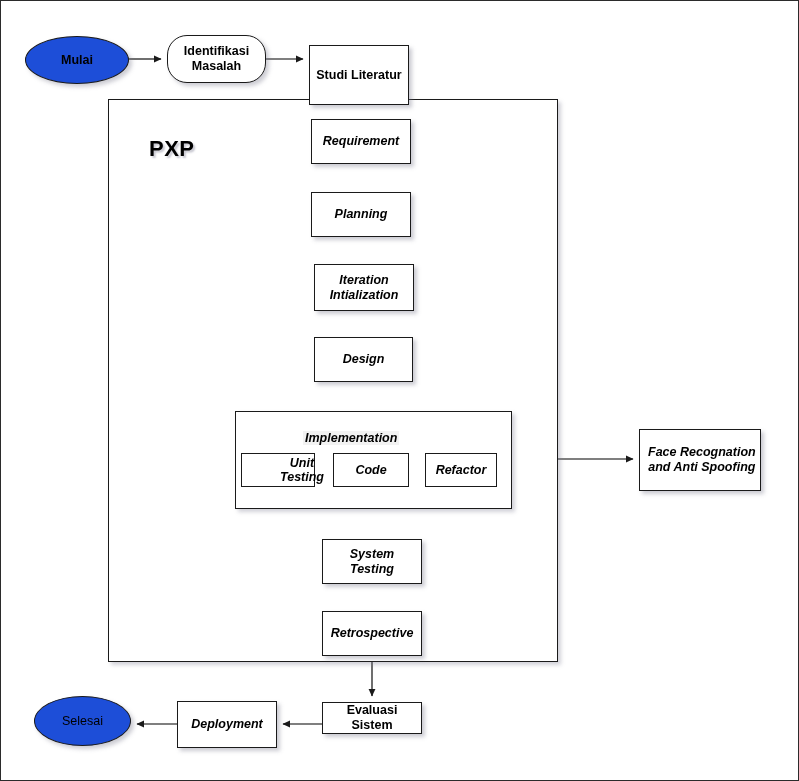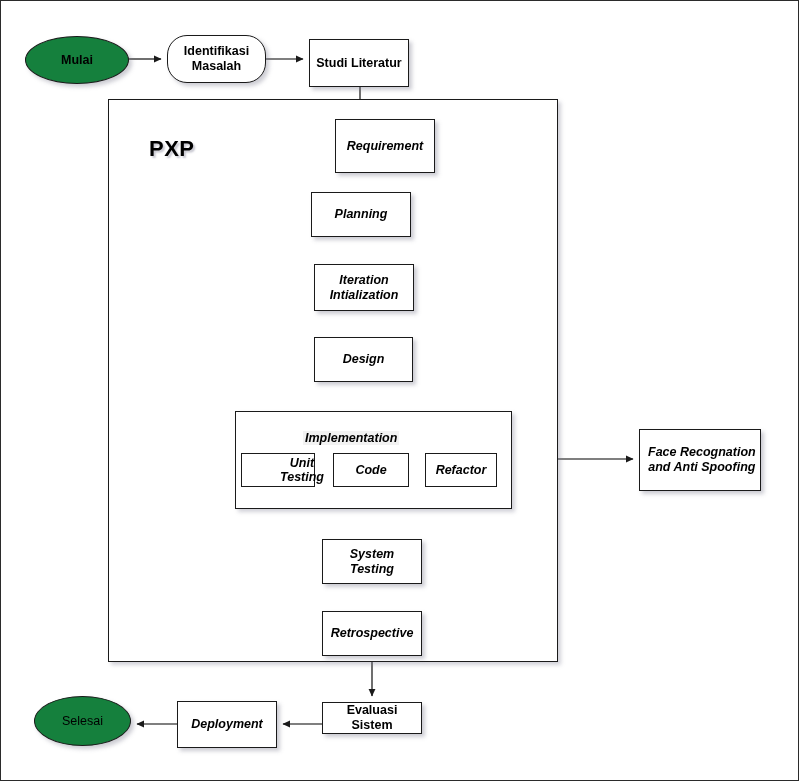--- a/index.html
+++ b/index.html
@@ -41,21 +41,21 @@
     z-index: 3;
   }
   .node .lbl { display: block; padding: 0 4px; }
   .b-bold   { font-weight: bold; font-style: normal; }
   .b-bi     { font-weight: bold; font-style: italic; }
   .b-plain  { font-weight: normal; font-style: normal; }
 
   .ellipse {
     position: absolute;
     box-sizing: border-box;
-    background: #15803d;
+    background: #1d4ed8;
     border: 1.6px solid #1a1a1a;
     border-radius: 50%;
     box-shadow: 3px 3px 4px rgba(120,120,140,0.38);
     display: flex;
     align-items: center;
     justify-content: center;
     text-align: center;
     color: #000000;
     font-size: 12.5px;
     z-index: 3;
@@ -160,25 +160,25 @@
   </svg>
 
   <div class="ellipse" style="left:24px; top:35px; width:104px; height:48px;">
     <span class="lbl b-bold">Mulai</span>
   </div>
 
   <div class="node" style="left:166px; top:34px; width:99px; height:48px;border-radius:20px;">
     <span class="lbl b-bold"><span>Identifikasi</span><br><span>Masalah</span></span>
   </div>
 
-  <div class="node" style="left:308px; top:38px; width:100px; height:48px;text-align:center;">
+  <div class="node" style="left:308px; top:44px; width:100px; height:60px;text-align:center;">
     <span class="lbl b-bold">Studi Literatur</span>
   </div>
 
-  <div class="node" style="left:310px; top:118px; width:100px; height:54px;margin-left:24px;">
+  <div class="node" style="left:310px; top:118px; width:100px; height:45px;">
     <span class="lbl b-bi">Requirement</span>
   </div>
 
   <div class="node" style="left:310px; top:191px; width:100px; height:45px;">
     <span class="lbl b-bi">Planning</span>
   </div>
 
   <div class="node" style="left:313px; top:263px; width:100px; height:47px;">
     <span class="lbl b-bi"><span>Iteration</span><br><span>Intialization</span></span>
   </div>

